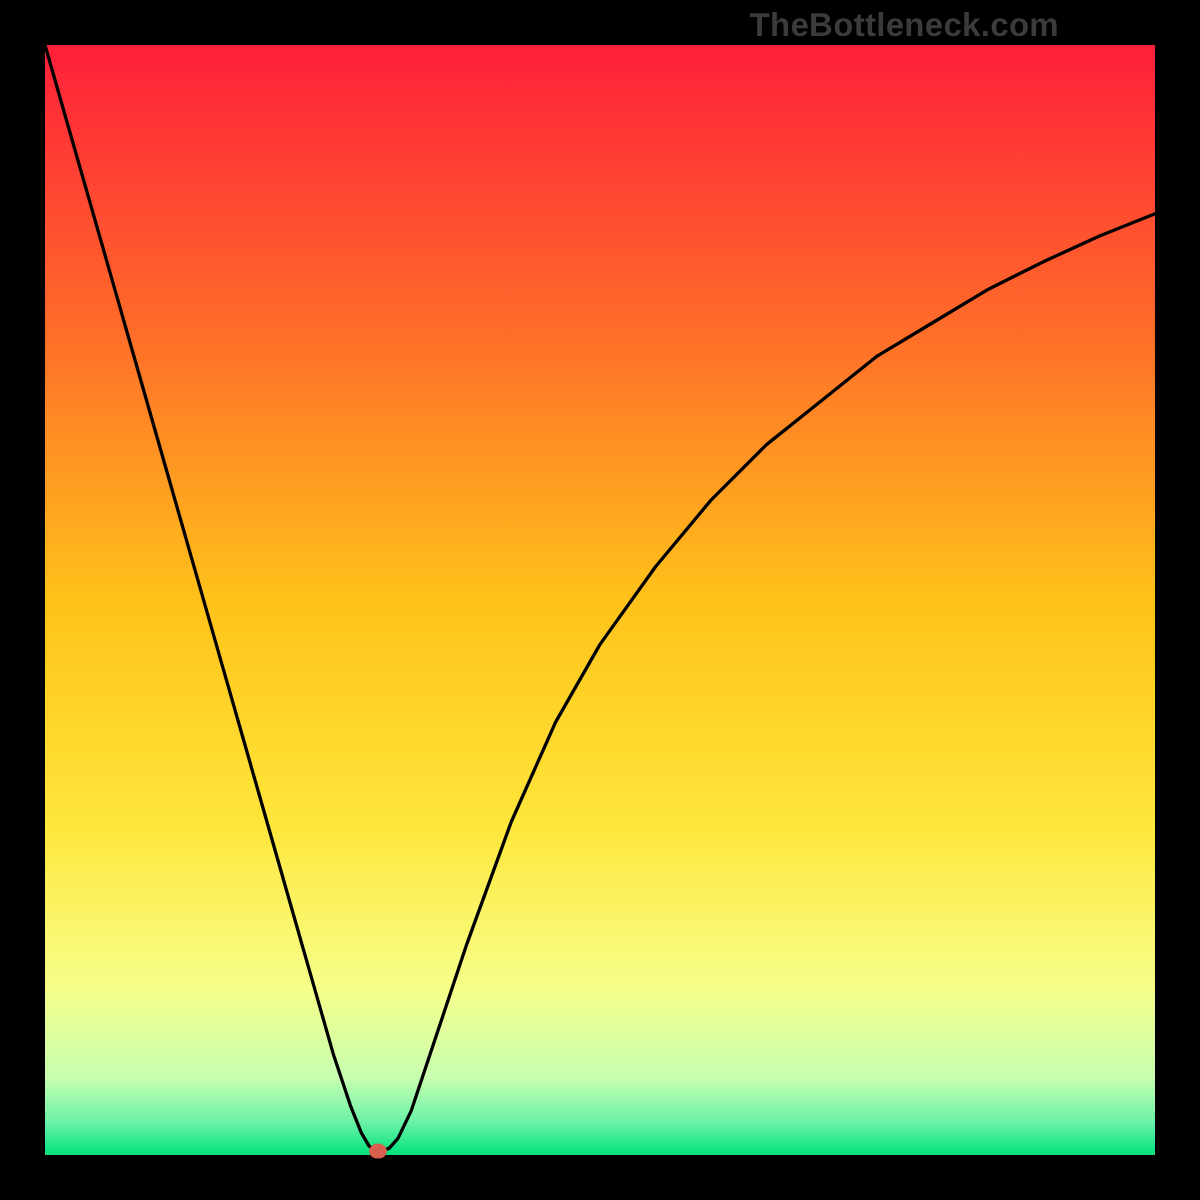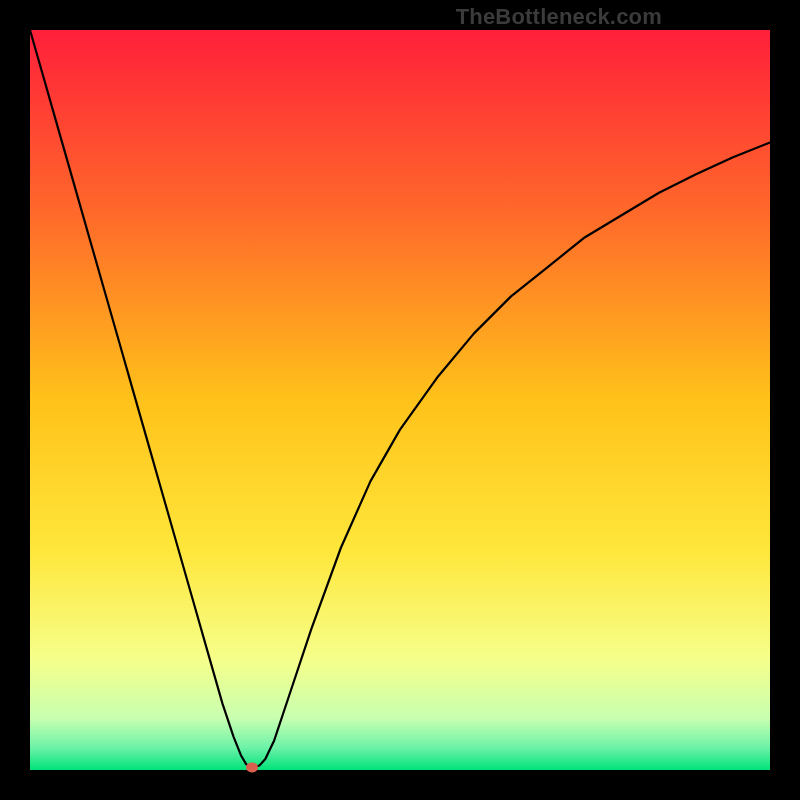--- a/index.html
+++ b/index.html
@@ -8,20 +8,21 @@
     width: 800px;
     height: 800px;
     background: #000;
     font-family: Arial, Helvetica, sans-serif;
   }
   .frame {
     position: relative;
     width: 672px;
     height: 800px;
     background: #000;
+    padding-left: 44px;
   }
   .watermark {
     position: absolute;
     top: 4px;
     right: 10px;
     color: #3b3b3b;
     font-size: 22px;
     font-weight: 600;
     letter-spacing: 0.2px;
     user-select: none;

